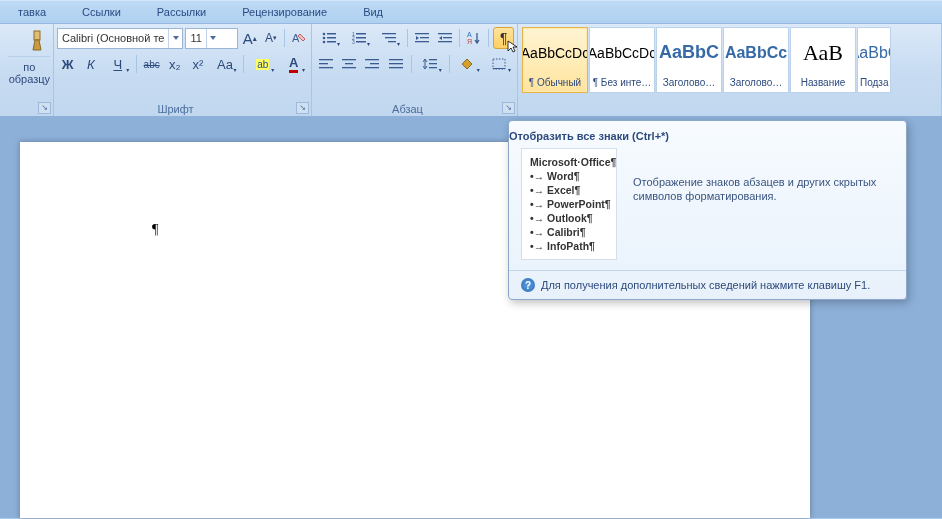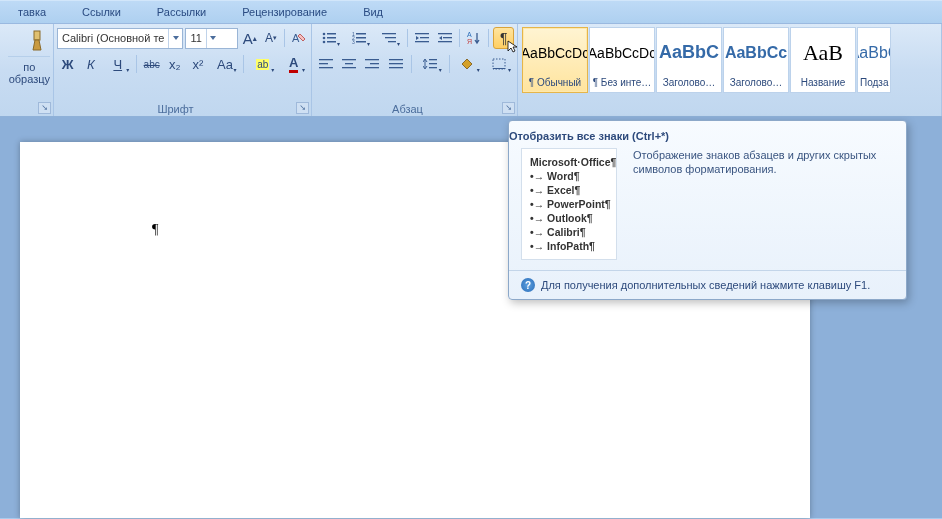--- a/index.html
+++ b/index.html
@@ -48,21 +48,21 @@
 .doc-area { background: #8db0d9; height: calc(519px - 25px - 93px); padding-top: 25px; padding-left: 20px; }
 .page { width: 790px; height: 100%; background: #fff; box-shadow: 0 0 6px rgba(0,0,0,0.3); position:relative; padding: 78px 0 0 132px; }
 .page .pilcrow { font-family: "Times New Roman", serif; font-size: 14px; color:#000; }
 
 
 .tooltip { position:absolute; left: 508px; top: 120px; width: 399px; background: linear-gradient(#f7fbff, #e8f1fb); border: 1px solid #8ca8c9; border-radius: 4px; box-shadow: 2px 3px 8px rgba(0,0,0,0.25); font-size:11px; color:#2d4a7c; }
 .tt-title { font-weight: bold; padding: 9px 12px 6px 0; }
 .tt-body { display:flex; padding: 0 12px 10px 12px; gap: 16px; }
 .tt-sample { width: 96px; background:#fff; border:1px solid #d3dfec; padding:6px 8px; font-size:10.5px; color:#333; line-height:14px; }
 .tt-sample .line { white-space:nowrap;font-weight:bold; }
-.tt-desc { flex:1; font-size:11px; color:#3a5580; line-height:14px; }
+.tt-desc { flex:1; font-size:11px; color:#3a5580; line-height:14px;margin-top:27px; }
 .tt-footer { border-top:1px solid #c3d5e9; padding:7px 12px; display:flex; align-items:center; gap:6px; }
 .help-icon { width:14px; height:14px; background: radial-gradient(#5da0e0, #2a6db8); border-radius:50%; color:#fff; font-size:10px; font-weight:bold; display:flex; align-items:center; justify-content:center; }
 
 svg { display:block; }
 .tri-down { width:0; height:0; border-left:3px solid transparent; border-right:3px solid transparent; border-top:4px solid #4b6d9c; }
 </style>
 </head>
 <body>
 
 <div class="tabs">

